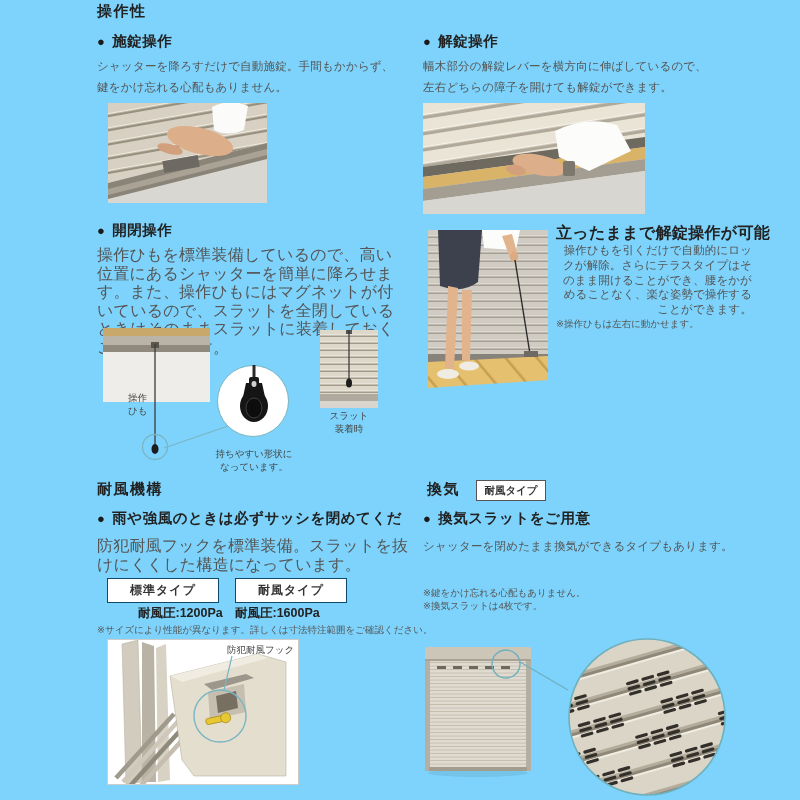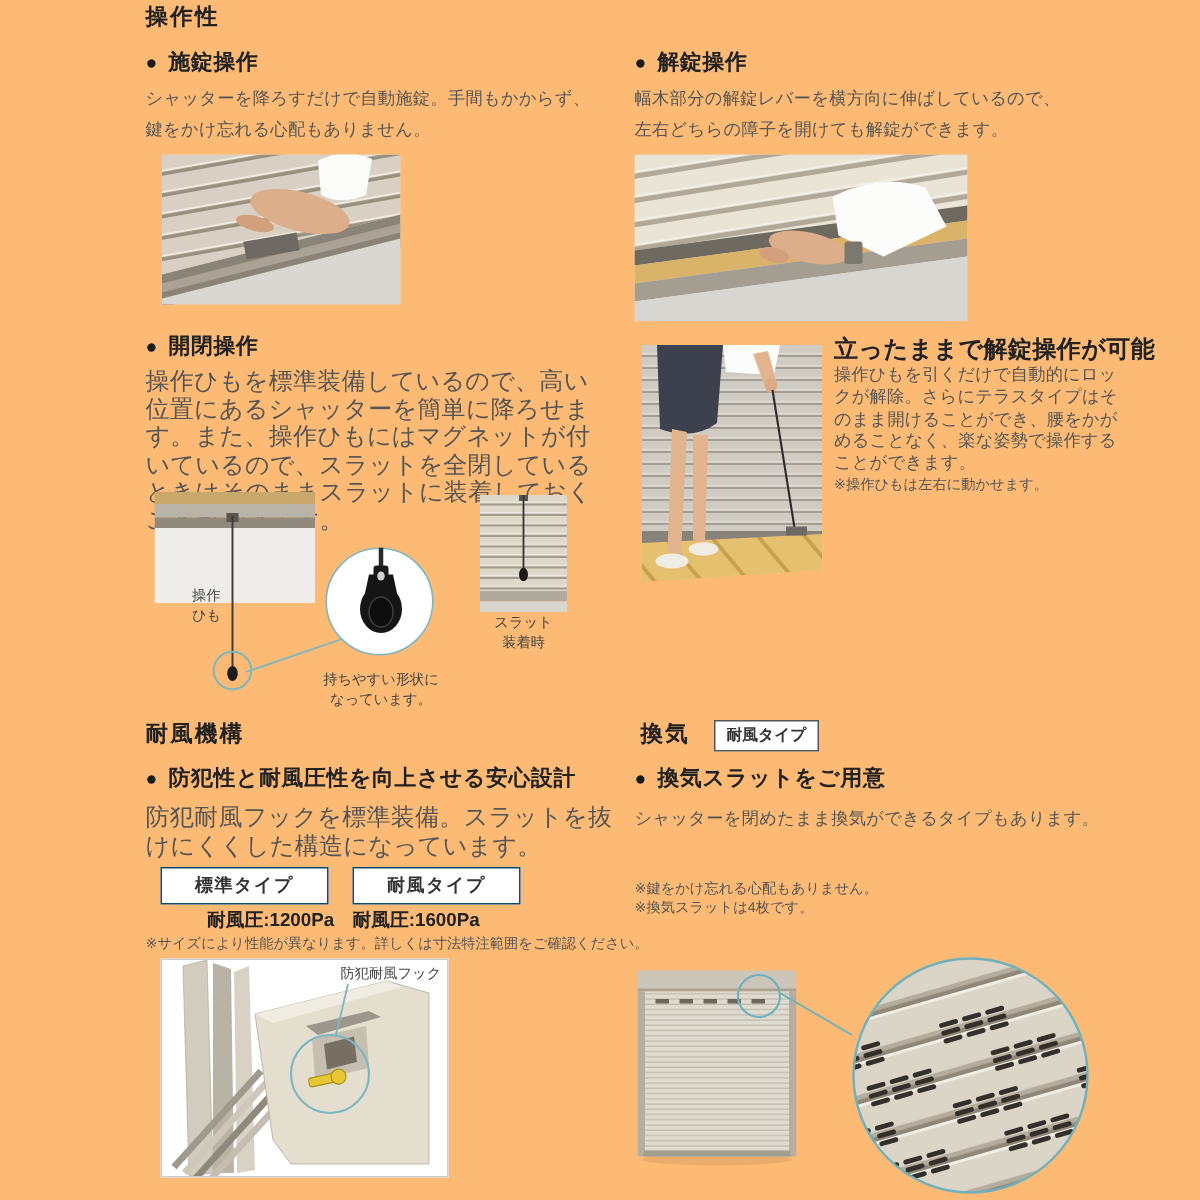--- a/index.html
+++ b/index.html
@@ -1,16 +1,16 @@
 <!DOCTYPE html>
 <html><head>
 <meta charset="utf-8">
 <style>
   html,body{margin:0;padding:0;background:#fff;}
-  .canvas{position:relative;width:800px;height:800px;background:#fdba74;overflow:hidden;
+  .canvas{position:relative;width:800px;height:800px;background:#7dd3fc;overflow:hidden;
           font-family:"Liberation Sans","DejaVu Sans",sans-serif;}
   .abs{position:absolute;}
   .h1{font-size:15px;font-weight:bold;color:#222;letter-spacing:1.5px;}
   .sub{display:flex;align-items:center;gap:7px;font-size:14.5px;font-weight:bold;color:#222;letter-spacing:0.5px;}
   .blt{font-size:13px;line-height:1;color:#1a1a1a;}
   .body{font-size:11.5px;color:#555;line-height:21px;letter-spacing:0.2px;}
   .body-tight{font-size:16px;color:#555;line-height:18.5px;letter-spacing:0.2px;}
   .body-std{font-size:11.5px;color:#555;line-height:14.8px;letter-spacing:0.1px;}
   .minihead{font-size:16px;font-weight:bold;color:#222;letter-spacing:0.3px;}
   .note{font-size:9.5px;color:#555;line-height:13px;white-space:pre-line;}
@@ -165,27 +165,27 @@
       <ellipse cx="41" cy="136" rx="10" ry="4.5" fill="#efece4"></ellipse>
       <polygon points="54,0 92,0 88,20 56,18" fill="#fcfcfa"></polygon>
       <polygon points="74,6 84,4 90,26 82,28" fill="#e2b48e"></polygon>
       <ellipse cx="86" cy="27" rx="4" ry="5" fill="#dcab84"></ellipse>
     </g>
     <line x1="87" y1="30" x2="102" y2="124" stroke="#2c2c2c" stroke-width="1.4"></line>
     <rect x="96" y="121" width="14" height="6" fill="#6e6963"></rect>
   </svg>
 
   <div class="abs minihead" style="left:556px;top:223px;">立ったままで解錠操作が可能</div>
-  <div class="abs body-std" style="left:556px;top:243px;width:196px;">操作ひもを引くだけで自動的にロックが解除。さらにテラスタイプはそのまま開けることができ、腰をかがめることなく、楽な姿勢で操作することができます。</div>
+  <div class="abs body-std" style="left:556px;top:243px;width:196px;text-align:right;">操作ひもを引くだけで自動的にロックが解除。さらにテラスタイプはそのまま開けることができ、腰をかがめることなく、楽な姿勢で操作することができます。</div>
   <div class="abs note" style="left:556px;top:317px;">※操作ひもは左右に動かせます。</div>
 
   <div class="abs h1" style="left:97px;top:480px;">耐風機構</div>
   <div class="abs sub" style="left:97px;top:509px;">
     <span class="blt">●</span>
-    <span>防犯性と耐風圧性を向上させる安心設計</span>
+    <span>雨や強風のときは必ずサッシを閉めてくだ</span>
   </div>
   <div class="abs body-tight" style="left:97px;top:537px;width:316px;">防犯耐風フックを標準装備。スラットを抜けにくくした構造になっています。</div>
 
   <div class="abs typebox" style="left:107px;top:578px;">標準タイプ</div>
   <div class="abs typebox" style="left:235px;top:578px;">耐風タイプ</div>
   <div class="abs pressure" style="left:124px;top:605px;margin-left:14px;">耐風圧:1200Pa</div>
   <div class="abs pressure" style="left:235px;top:605px;">耐風圧:1600Pa</div>
   <div class="abs note" style="left:97px;top:623px;">※サイズにより性能が異なります。詳しくは寸法特注範囲をご確認ください。</div>
 
   <div class="abs diagframe" style="left:107px;top:639px;">

